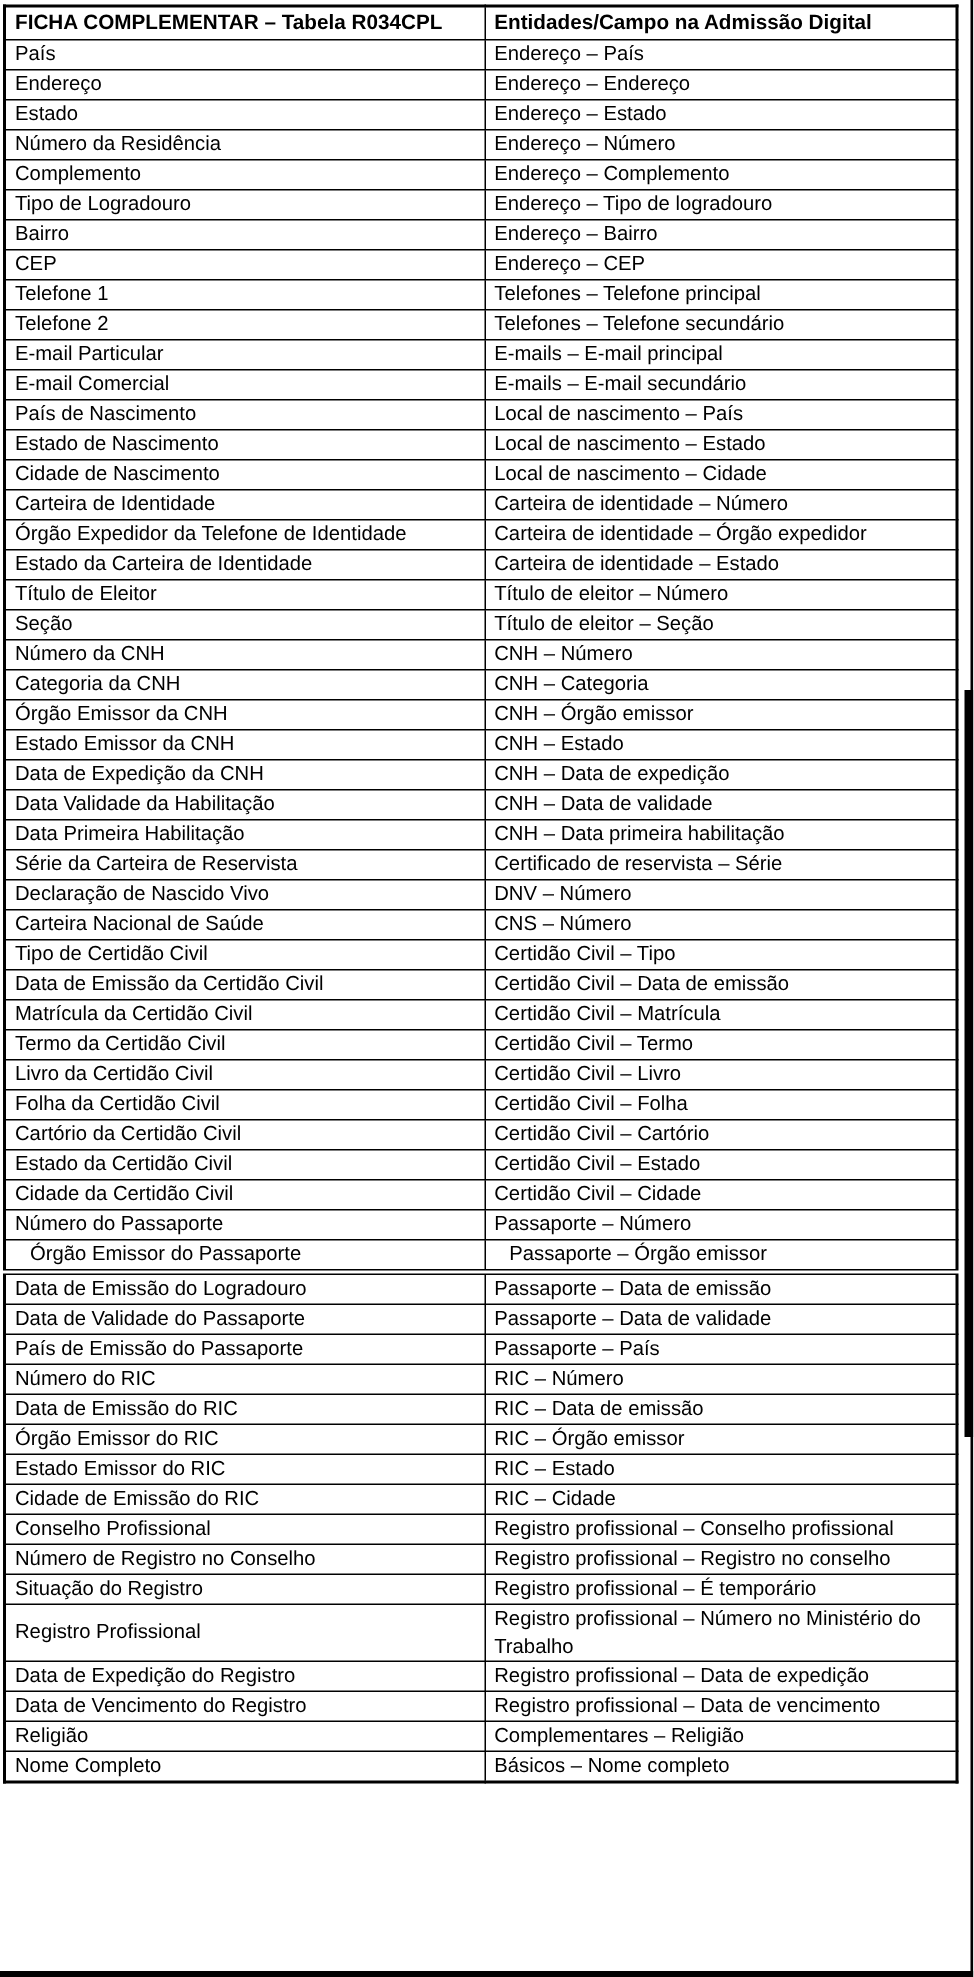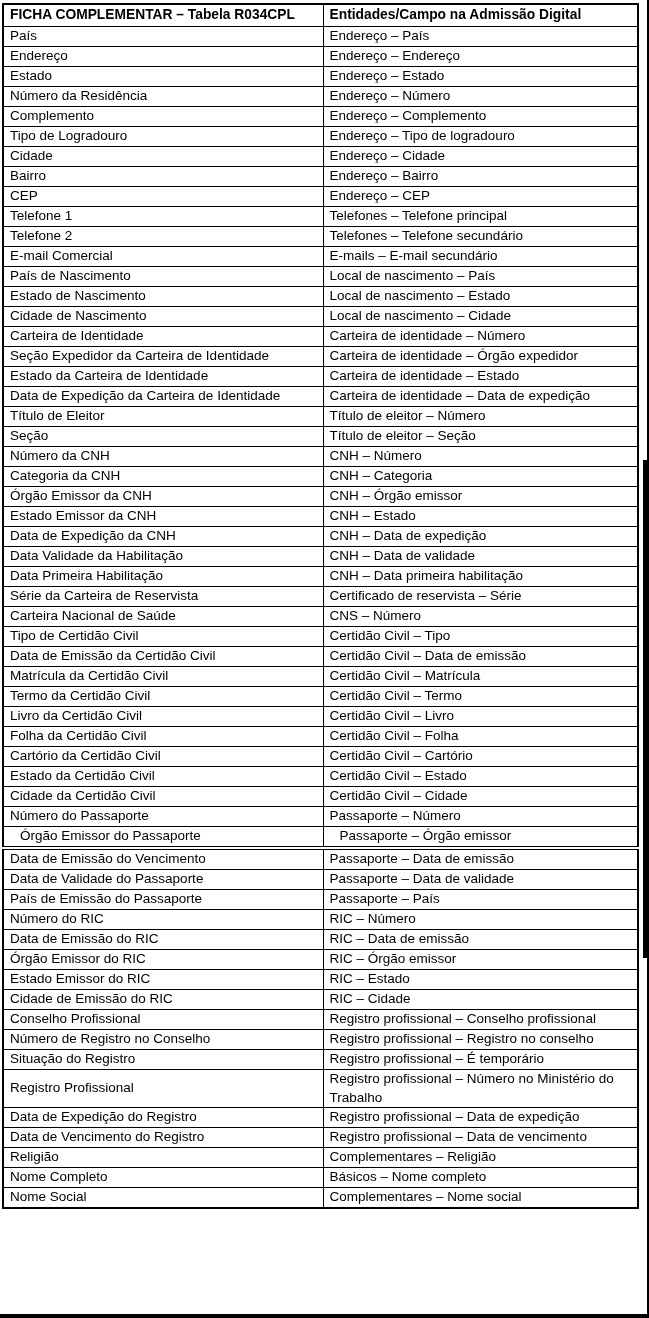--- a/index.html
+++ b/index.html
@@ -108,72 +108,68 @@
         </tr>
         <tr>
           <td>Complemento</td>
           <td>Endereço – Complemento</td>
         </tr>
         <tr>
           <td>Tipo de Logradouro</td>
           <td>Endereço – Tipo de logradouro</td>
         </tr>
         <tr>
-          <td>Cidade</td>
-          <td>Endereço – Cidade</td>
-        </tr>
-        <tr>
           <td>Bairro</td>
           <td>Endereço – Bairro</td>
         </tr>
         <tr>
           <td>CEP</td>
           <td>Endereço – CEP</td>
         </tr>
         <tr>
           <td>Telefone 1</td>
           <td>Telefones – Telefone principal</td>
         </tr>
         <tr>
           <td>Telefone 2</td>
           <td>Telefones – Telefone secundário</td>
         </tr>
         <tr>
+          <td>E-mail Particular</td>
+          <td>E-mails – E-mail principal</td>
+        </tr>
+        <tr>
           <td>E-mail Comercial</td>
           <td>E-mails – E-mail secundário</td>
         </tr>
         <tr>
           <td>País de Nascimento</td>
           <td>Local de nascimento – País</td>
         </tr>
         <tr>
           <td>Estado de Nascimento</td>
           <td>Local de nascimento – Estado</td>
         </tr>
         <tr>
           <td>Cidade de Nascimento</td>
           <td>Local de nascimento – Cidade</td>
         </tr>
         <tr>
           <td>Carteira de Identidade</td>
           <td>Carteira de identidade – Número</td>
         </tr>
         <tr>
-          <td>Seção Expedidor da Carteira de Identidade</td>
+          <td>Órgão Expedidor da Telefone de Identidade</td>
           <td>Carteira de identidade – Órgão expedidor</td>
         </tr>
         <tr>
           <td>Estado da Carteira de Identidade</td>
           <td>Carteira de identidade – Estado</td>
         </tr>
         <tr>
-          <td>Data de Expedição da Carteira de Identidade</td>
-          <td>Carteira de identidade – Data de expedição</td>
-        </tr>
-        <tr>
           <td>Título de Eleitor</td>
           <td>Título de eleitor – Número</td>
         </tr>
         <tr>
           <td>Seção</td>
           <td>Título de eleitor – Seção</td>
         </tr>
         <tr>
           <td>Número da CNH</td>
           <td>CNH – Número</td>
@@ -198,20 +194,24 @@
           <td>Data Validade da Habilitação</td>
           <td>CNH – Data de validade</td>
         </tr>
         <tr>
           <td>Data Primeira Habilitação</td>
           <td>CNH – Data primeira habilitação</td>
         </tr>
         <tr>
           <td>Série da Carteira de Reservista</td>
           <td>Certificado de reservista – Série</td>
+        </tr>
+        <tr>
+          <td>Declaração de Nascido Vivo</td>
+          <td>DNV – Número</td>
         </tr>
         <tr>
           <td>Carteira Nacional de Saúde</td>
           <td>CNS – Número</td>
         </tr>
         <tr>
           <td>Tipo de Certidão Civil</td>
           <td>Certidão Civil – Tipo</td>
         </tr>
         <tr>
@@ -248,21 +248,21 @@
         </tr>
         <tr>
           <td>Número do Passaporte</td>
           <td>Passaporte – Número</td>
         </tr>
         <tr class="page-break">
           <td>Órgão Emissor do Passaporte</td>
           <td>Passaporte – Órgão emissor</td>
         </tr>
         <tr>
-          <td>Data de Emissão do Vencimento</td>
+          <td>Data de Emissão do Logradouro</td>
           <td>Passaporte – Data de emissão</td>
         </tr>
         <tr>
           <td>Data de Validade do Passaporte</td>
           <td>Passaporte – Data de validade</td>
         </tr>
         <tr>
           <td>País de Emissão do Passaporte</td>
           <td>Passaporte – País</td>
         </tr>
@@ -310,24 +310,20 @@
           <td>Data de Vencimento do Registro</td>
           <td>Registro profissional – Data de vencimento</td>
         </tr>
         <tr>
           <td>Religião</td>
           <td>Complementares – Religião</td>
         </tr>
         <tr>
           <td>Nome Completo</td>
           <td>Básicos – Nome completo</td>
-        </tr>
-        <tr>
-          <td>Nome Social</td>
-          <td>Complementares – Nome social</td>
         </tr>
       </tbody>
   </table>
 
   <div class="bottom-bar"></div>
   <div class="right-track"></div>
   <div class="right-thumb"></div>
 
 </div>
 

